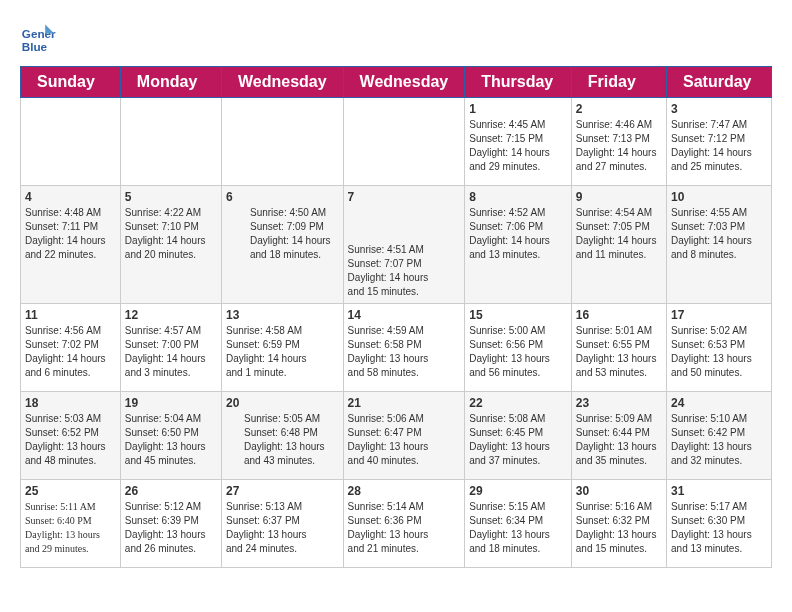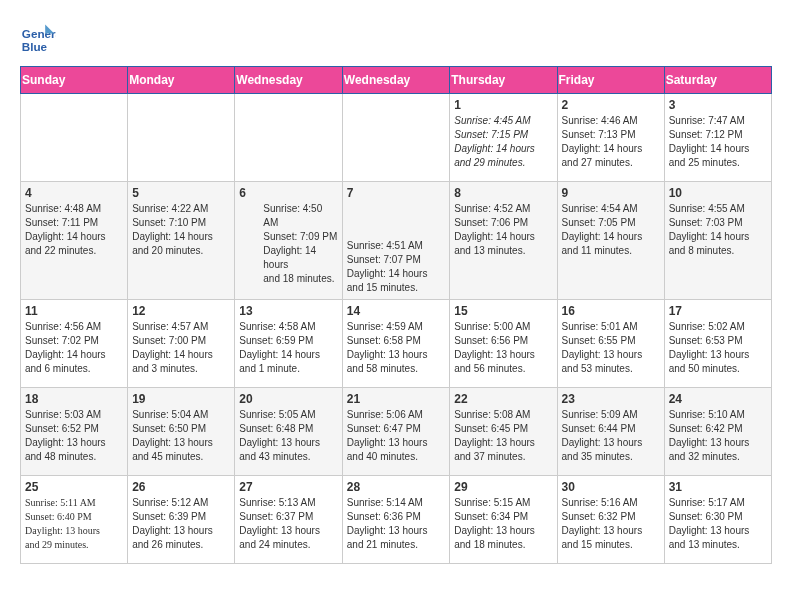--- a/index.html
+++ b/index.html
@@ -42,25 +42,25 @@
     .location {
       font-size: 16px;
       color: #555;
     }
     table {
       width: 100%;
       border-collapse: collapse;
       font-size: 10.5px;
     }
     thead tr th {
-      background: #ec4899;
+      background: #be185d;
       color: #fff;
-      padding: 6px 1px;
+      padding: 6px 16px;
       text-align: left;
-      font-size: 12px;
+      font-size: 16px;
       font-weight: bold;
       border: 1px solid #2c5fa8;
     }
     tbody tr td {
       border: 1px solid #ccc;
       vertical-align: top;
       padding: 4px 4px;
       width: 108px;
       min-height: 80px;
       height: 88px;
@@ -121,21 +121,21 @@
       </tr>
   </thead>
   <tbody id="calendar-body">
   <tr>
         <td class="empty-cell"></td>
         <td class="empty-cell"></td>
         <td class="empty-cell"></td>
         <td class="empty-cell"></td>
         <td>
           <span class="day-num">1</span>
-          <div class="day-info" style="white-space: pre-line; font-style: italic;">Sunrise: 4:45 AM
+          <div class="day-info" style="white-space: pre-line;">Sunrise: 4:45 AM
 Sunset: 7:15 PM
 Daylight: 14 hours
 and 29 minutes.</div>
         </td>
         <td>
           <span class="day-num">2</span>
           <div class="day-info" style="white-space: pre-line;">Sunrise: 4:46 AM
 Sunset: 7:13 PM
 Daylight: 14 hours
 and 27 minutes.</div>
@@ -260,21 +260,21 @@
         </td>
         <td>
           <span class="day-num">19</span>
           <div class="day-info" style="white-space: pre-line;">Sunrise: 5:04 AM
 Sunset: 6:50 PM
 Daylight: 13 hours
 and 45 minutes.</div>
         </td>
         <td>
           <span class="day-num">20</span>
-          <div class="day-info" style="white-space: pre-line;">Sunrise: 5:05 AM
+          <div class="day-info" style="white-space: pre-line; margin-left: 18px;">Sunrise: 5:05 AM
 Sunset: 6:48 PM
 Daylight: 13 hours
 and 43 minutes.</div>
         </td>
         <td>
           <span class="day-num">21</span>
           <div class="day-info" style="white-space: pre-line;">Sunrise: 5:06 AM
 Sunset: 6:47 PM
 Daylight: 13 hours
 and 40 minutes.</div>

